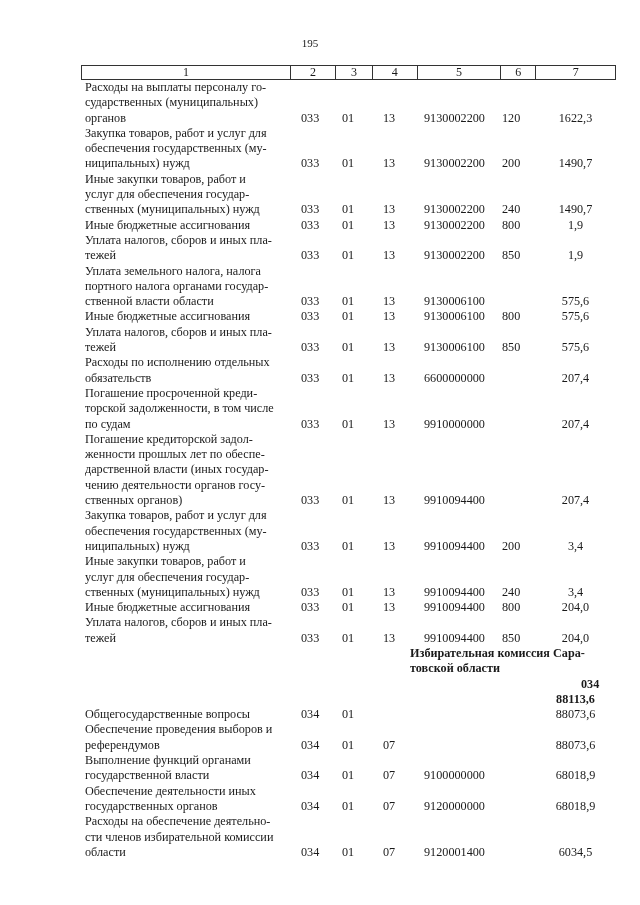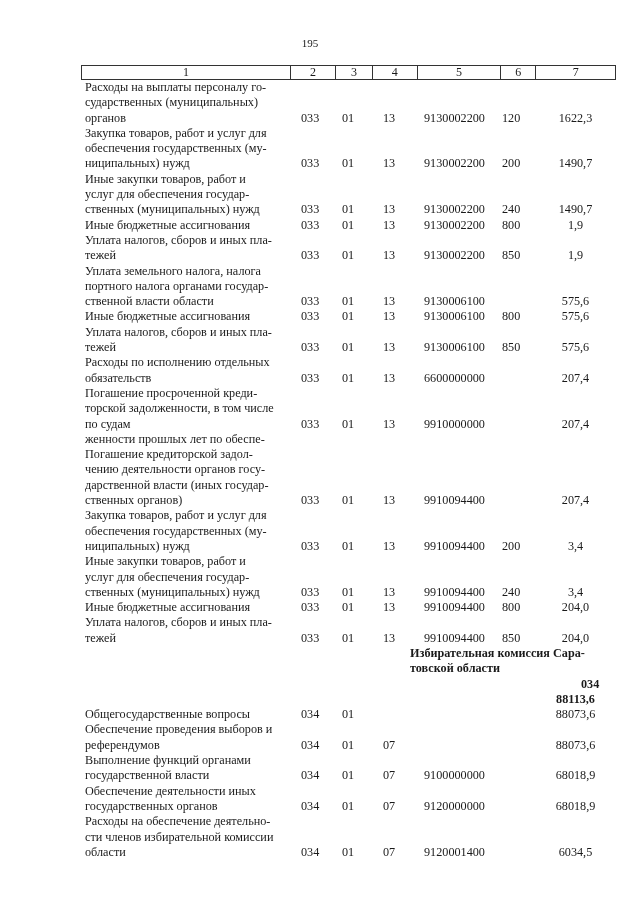--- a/index.html
+++ b/index.html
@@ -162,24 +162,24 @@
         </div>
         <div class="c2">033</div>
         <div class="c3">01</div>
         <div class="c4">13</div>
         <div class="c5">9910000000</div>
         <div class="c6"></div>
         <div class="c7">207,4</div>
       </div>
       <div class="row">
         <div class="c1">
+          <span class="desc-line">Погашение кредиторской задол-</span>
           <span class="desc-line">женности прошлых лет по обеспе-</span>
-          <span class="desc-line">Погашение кредиторской задол-</span>
+          <span class="desc-line">дарственной власти (иных государ-</span>
           <span class="desc-line">чению деятельности органов госу-</span>
-          <span class="desc-line">дарственной власти (иных государ-</span>
           <span class="desc-line">ственных органов)</span>
         </div>
         <div class="c2">033</div>
         <div class="c3">01</div>
         <div class="c4">13</div>
         <div class="c5">9910094400</div>
         <div class="c6"></div>
         <div class="c7">207,4</div>
       </div>
       <div class="row">

